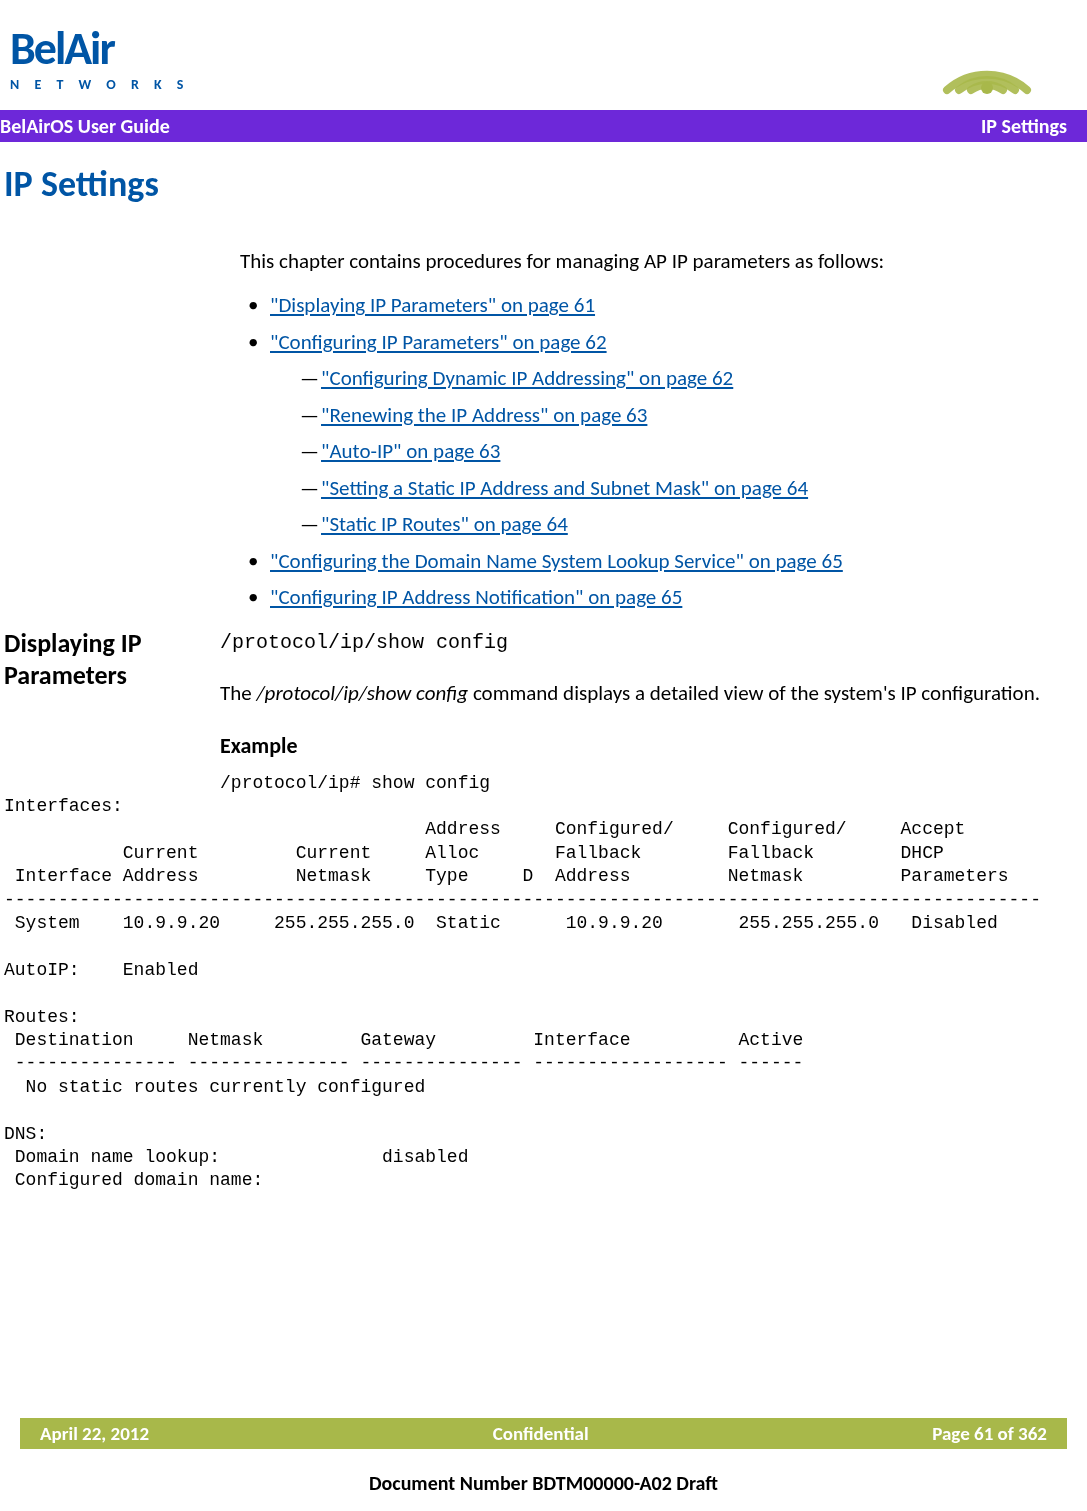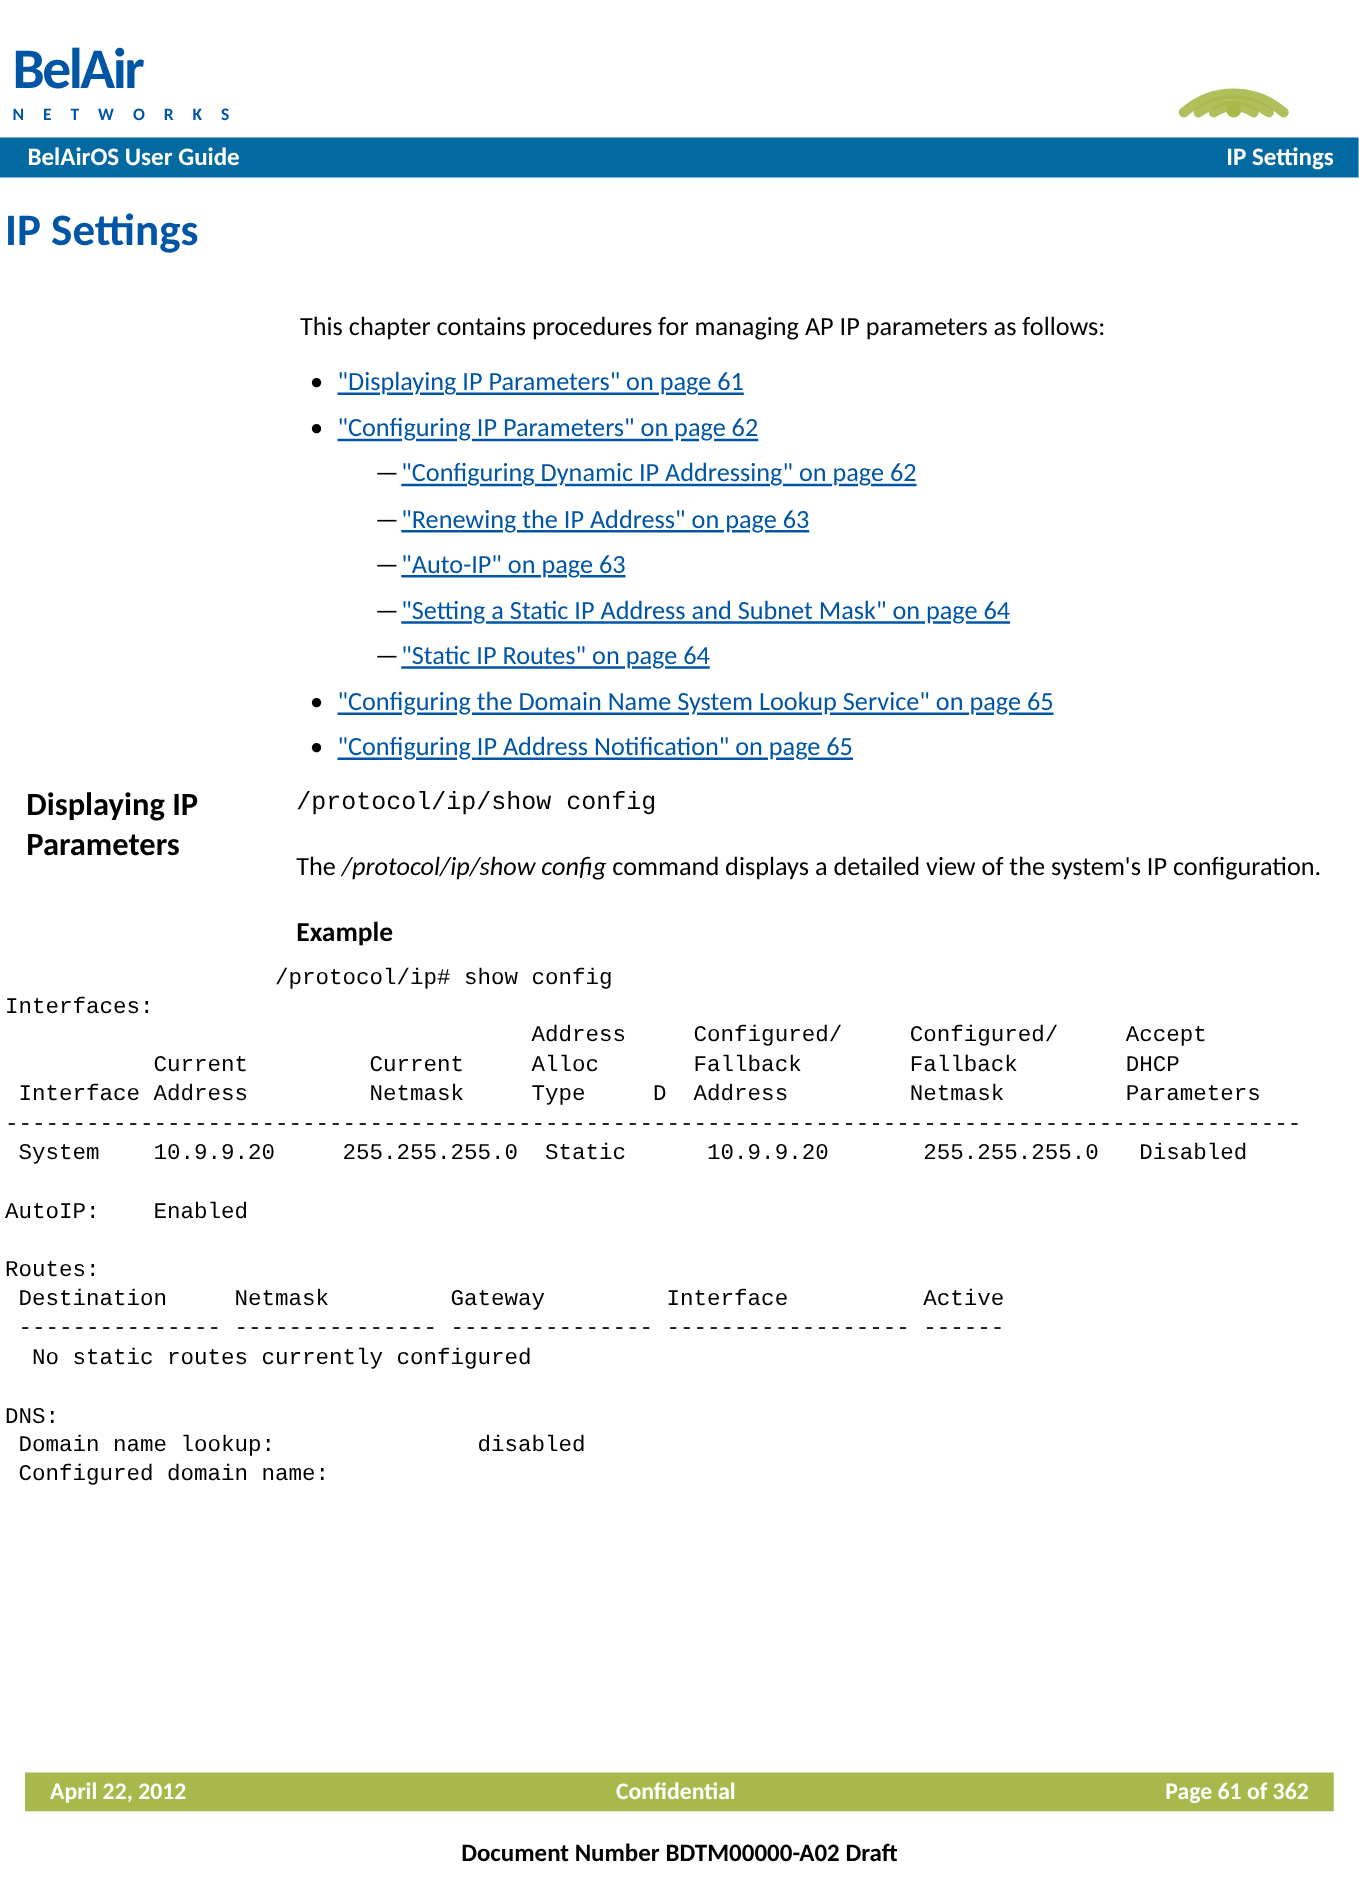--- a/index.html
+++ b/index.html
@@ -14,38 +14,38 @@
   .page {
     position: relative;
     width: 1087px;
     min-height: 1511px;
     padding: 20px 0 0 0;
     box-sizing: border-box;
   }
   .logo-row {
     display: flex;
     justify-content: space-between;
-    align-items: flex-end;
+    align-items: flex-start;
     padding: 0 40px 0 0;
   }
   .logo {
     margin-left: 10px;
   }
   .logo-text1 { font-size: 46px; font-weight: bold; color: #0055a5; letter-spacing: -2px; }
   .logo-text2 { font-size: 14px; color: #0055a5; letter-spacing: 6px; font-weight: 600; }
   .wifi-graphic {
     width: 120px; height: 80px; position: relative;
   }
   .header-bar {
-    background: #0369a1;
+    background: #6d28d9;
     color: #fff;
     font-weight: 600;
     display: flex;
     justify-content: space-between;
-    padding: 4px 20px 4px 22px;
+    padding: 4px 20px 4px 0;
     font-size: 20px;
     margin-top: 10px;
   }
   .chapter-title {
     color: #0055a5;
     font-size: 36px;
     font-weight: 600;
     margin: 20px 0 40px 0;
     padding-left: 4px;
   }
@@ -79,21 +79,20 @@
   }
   .caution-text {
     flex: 1;
     font-size: 21px;
     line-height: 1.45;
   }
   .section-row {
     display: flex;
     align-items: flex-start;
     margin: 10px 30px 10px 0;
-    padding-left: 17px;
   }
   .section-heading {
     width: 220px;
     font-size: 26px;
     font-weight: 700;
     padding-left: 4px;
     line-height: 1.2;
     box-sizing: border-box;
     flex-shrink: 0;
     padding-right: 10px;

